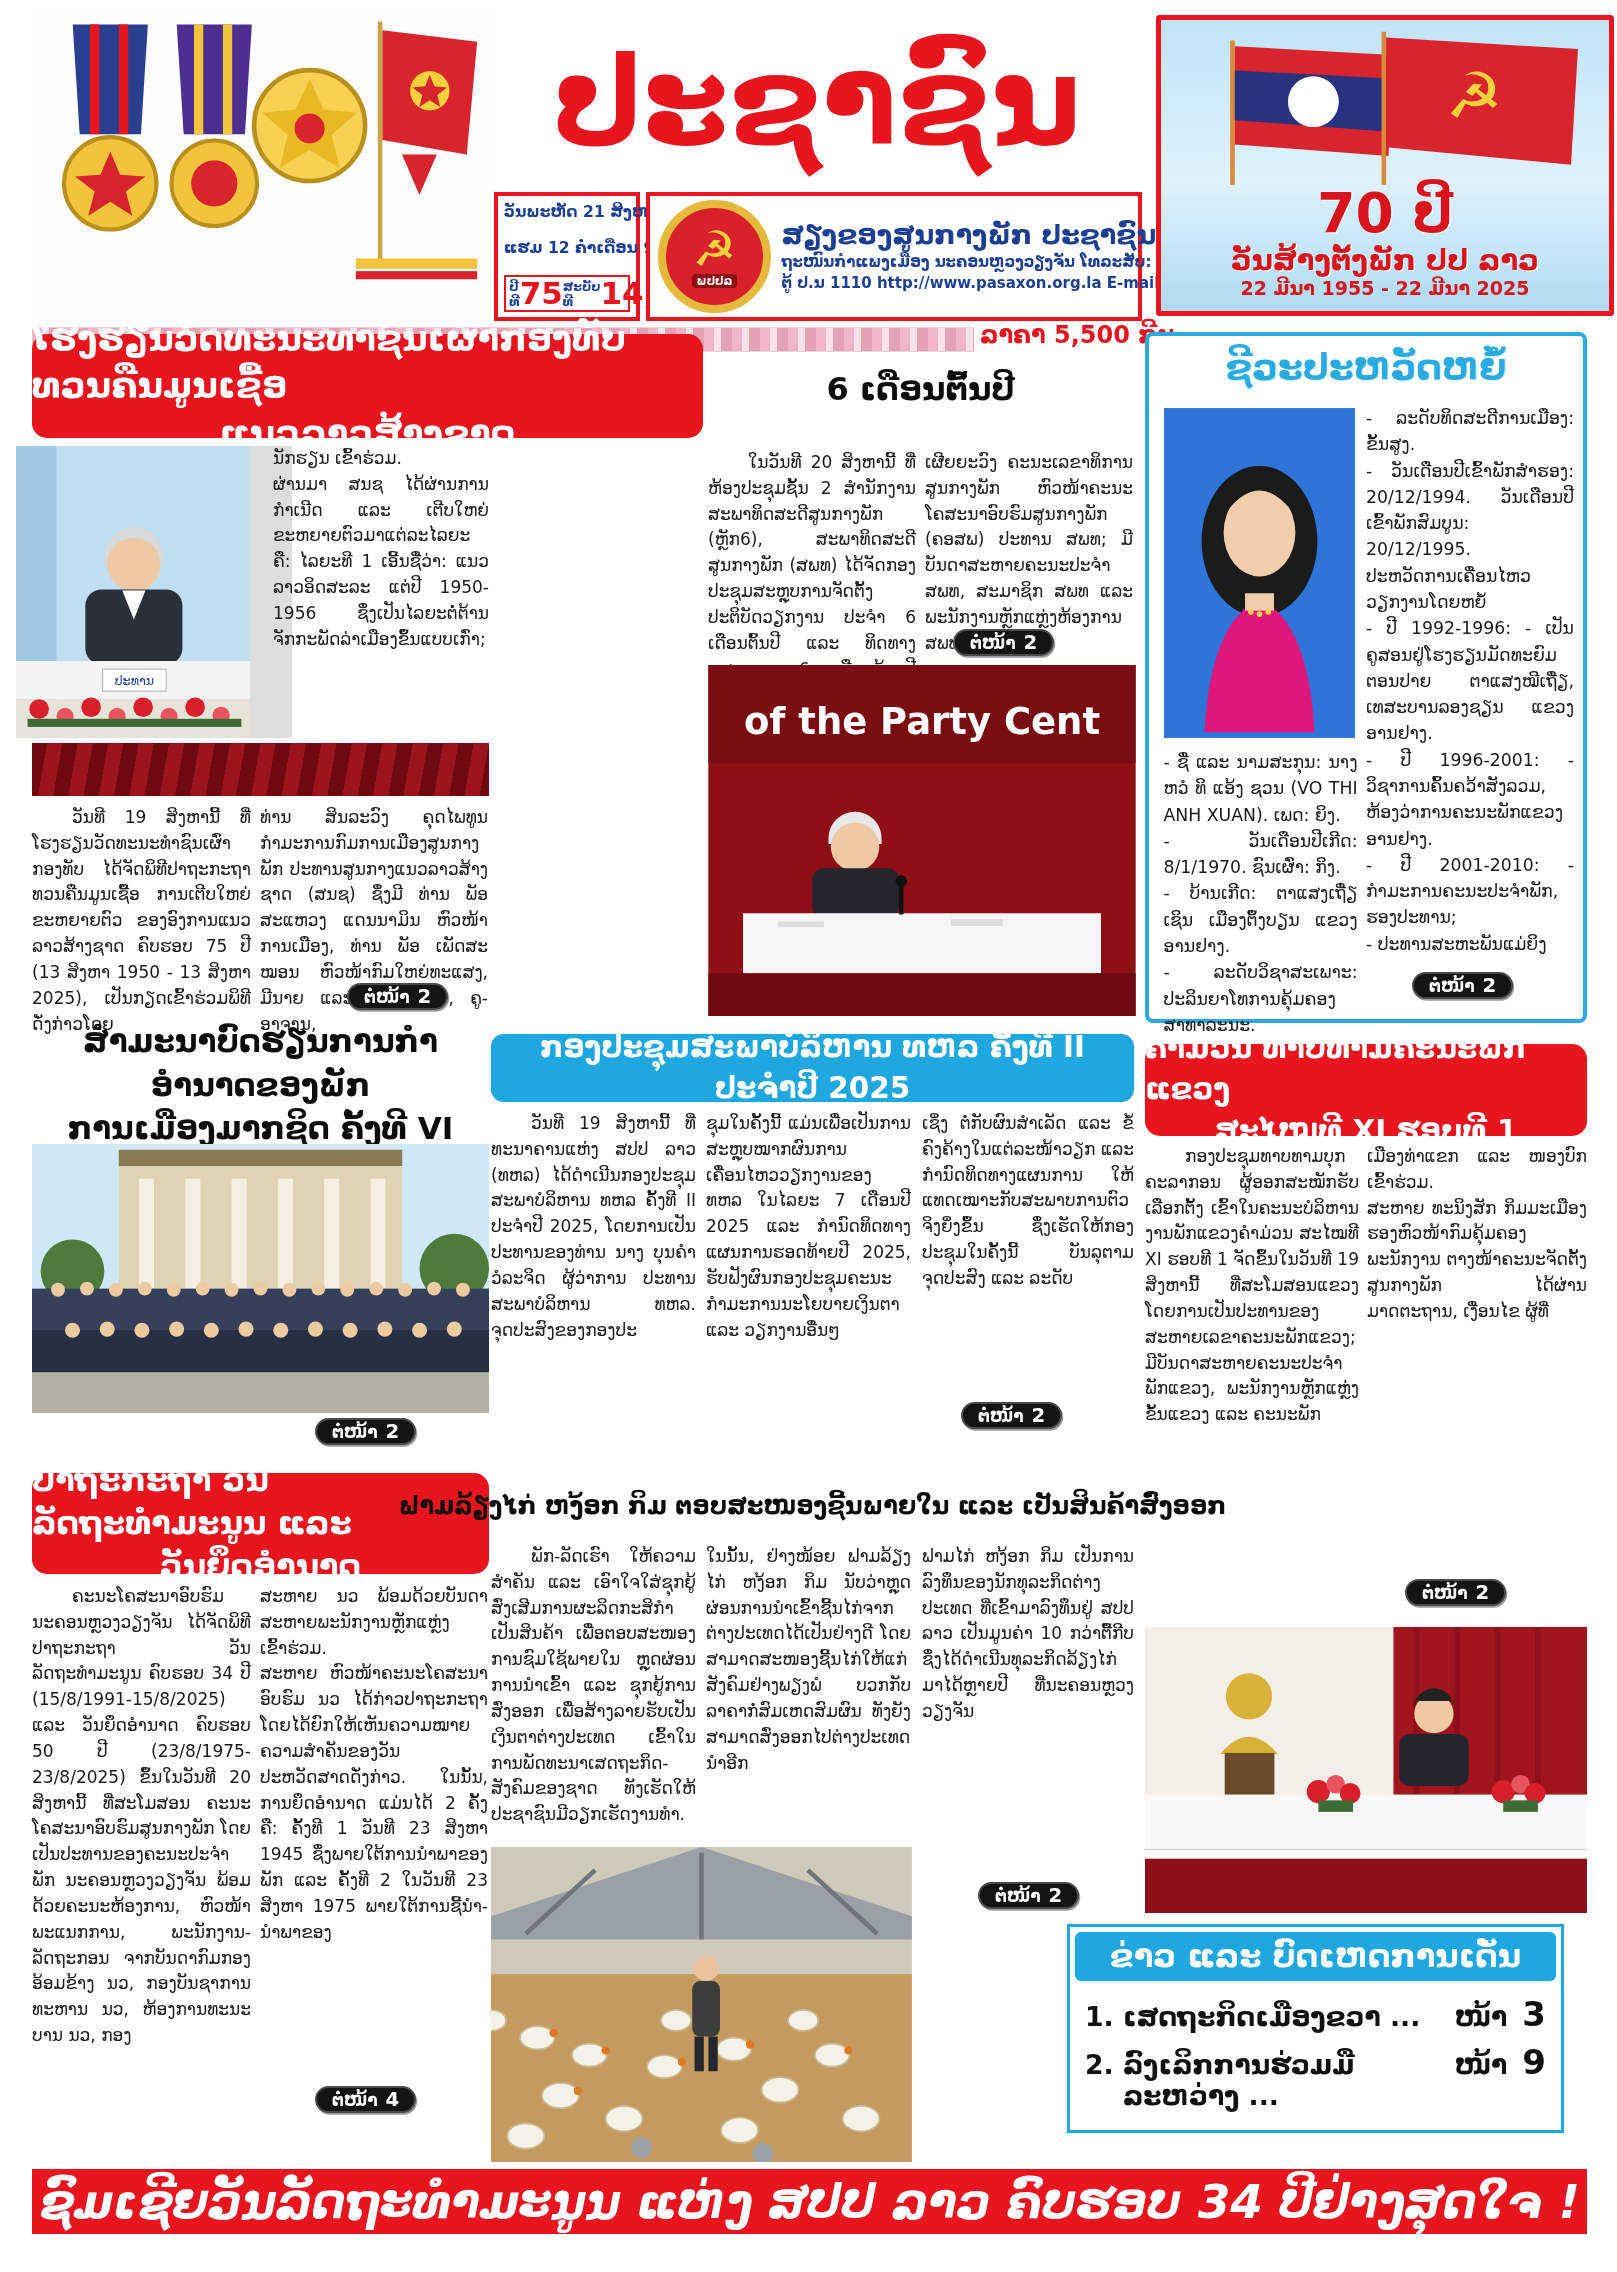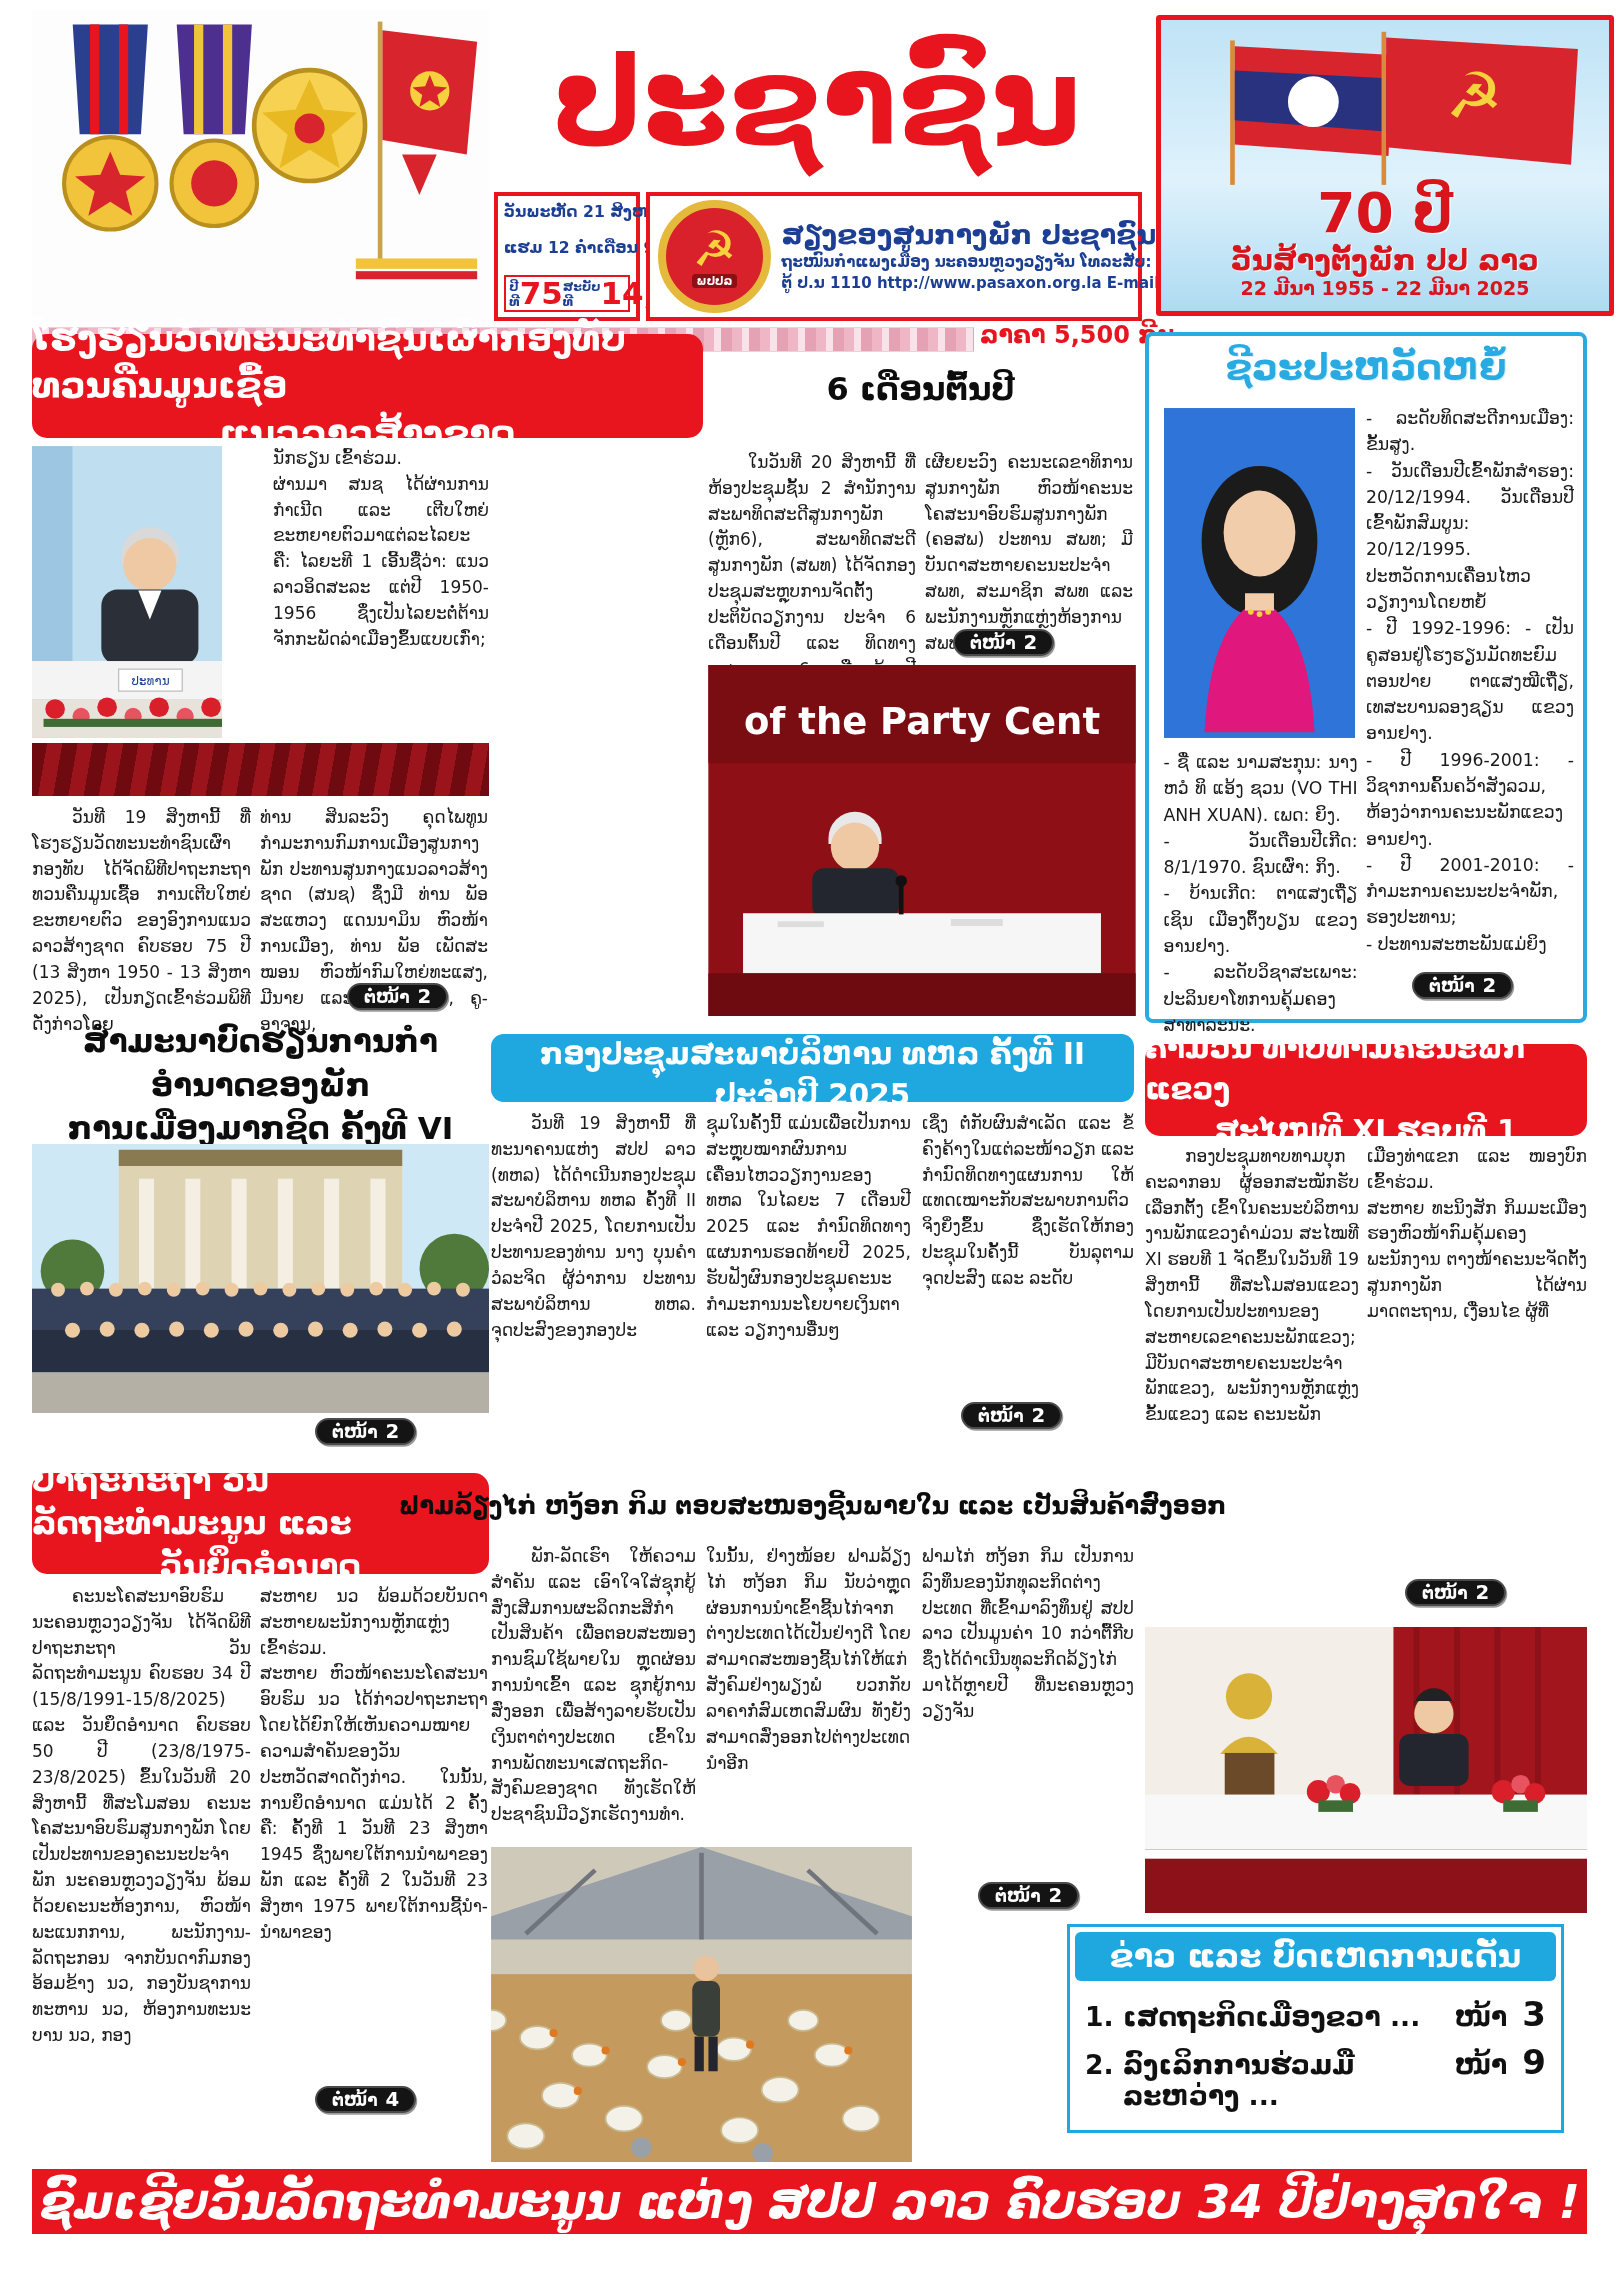--- a/index.html
+++ b/index.html
@@ -31,21 +31,21 @@
   .anniv-number{font-size:55px;font-weight:bold;color:#d8141c;line-height:1.05;
         text-shadow:1.2px 1.2px 0 #fff;}
   .anniv-line1{font-size:29px;font-weight:bold;color:#d8141c;text-shadow:1.2px 1.2px 0 #fff;}
   .anniv-line2{font-size:19px;font-weight:bold;color:#d8141c;}
   .ornament{background:repeating-linear-gradient(90deg,#efb7c6 0 10.4px,#f9e3ea 10.4px 17.3px,#e6a2b5 17.3px 28px);
         border-top:1.7px solid #f3cdd8;border-bottom:1.7px solid #f3cdd8;}
   .price{color:#e8141e;font-weight:bold;font-size:24px;text-align:right;white-space:nowrap;}
   
   .red-banner-head{background:#e8141e;color:#fff;border-radius:15px;display:flex;flex-direction:column;
         align-items:center;justify-content:center;text-align:left;font-weight:bold;}
-  .blue-banner-head{background:#1fa8e0;color:#fff;border-radius:12.7px;display:flex;
+  .blue-banner-head{background:#1fa8e0;color:#fff;border-radius:12.7px;display:flex;align-items:center;
         justify-content:center;text-align:center;font-weight:bold;}
   .black-head{color:#0d0d0d;font-weight:bold;text-align:center;display:flex;flex-direction:column;
         align-items:center;justify-content:center;}
   .h-62{font-size:35px;line-height:1.35;}
   .h-56{font-size:32px;line-height:1.35;}
   .h-54{font-size:31px;line-height:1.4;}
   .h-52{font-size:29.5px;line-height:1.4;}
   .h-44{font-size:24px;line-height:1.2;white-space:nowrap;}
   
   .bodytext{font-size:17px;line-height:1.52;text-align:justify;white-space:pre-line;
@@ -153,21 +153,21 @@
   </div>
 
   <div class="abs ornament" style="left:32px;top:327px;width:942px;height:23px;"></div>
   <div class="abs price" style="left:980px;top:321px;width:173px;height:29px;">ລາຄາ 5,500 ກີບ</div>
 
   <div class="abs red-banner-head h-62" style="left:32px;top:334px;width:671px;height:104px;">
     <div>ໂຮງຮຽນວັດທະນະທຳຊົນເຜົ່າກອງທັບ ທວນຄືນມູນເຊື້ອ</div>
     <div>ແນວລາວສ້າງຊາດ</div>
   </div>
 
-  <div class="abs photo" style="left:32px;top:446px;width:190px;height:292px;font-family:Liberation Mono, monospace;">
+  <div class="abs photo" style="left:16px;top:446px;width:276px;height:292px;">
     <svg width="234" height="292" viewBox="0 0 405 505">
       <rect width="405" height="505" fill="#bfdeef"></rect>
       <rect x="0" y="0" width="70" height="505" fill="#9cc6e2"></rect>
       <path d="M154,190 a50,50 0 0 1 100,0 l0,14 l-100,0 z" fill="#d9d9d9"></path>
       <circle cx="204" cy="205" r="46" fill="#eec9a3"></circle>
       <rect x="120" y="248" width="168" height="130" rx="28" fill="#2b2f38"></rect>
       <polygon points="184,250 224,250 204,300" fill="#ffffff"></polygon>
       <rect x="0" y="372" width="405" height="66" fill="#f4f4f4"></rect>
       <rect x="150" y="386" width="110" height="38" fill="#ffffff" stroke="#b9b9b9" stroke-width="2"></rect>
       <text x="205" y="414" font-size="22" fill="#1c3f94" text-anchor="middle">ປະທານ</text>

